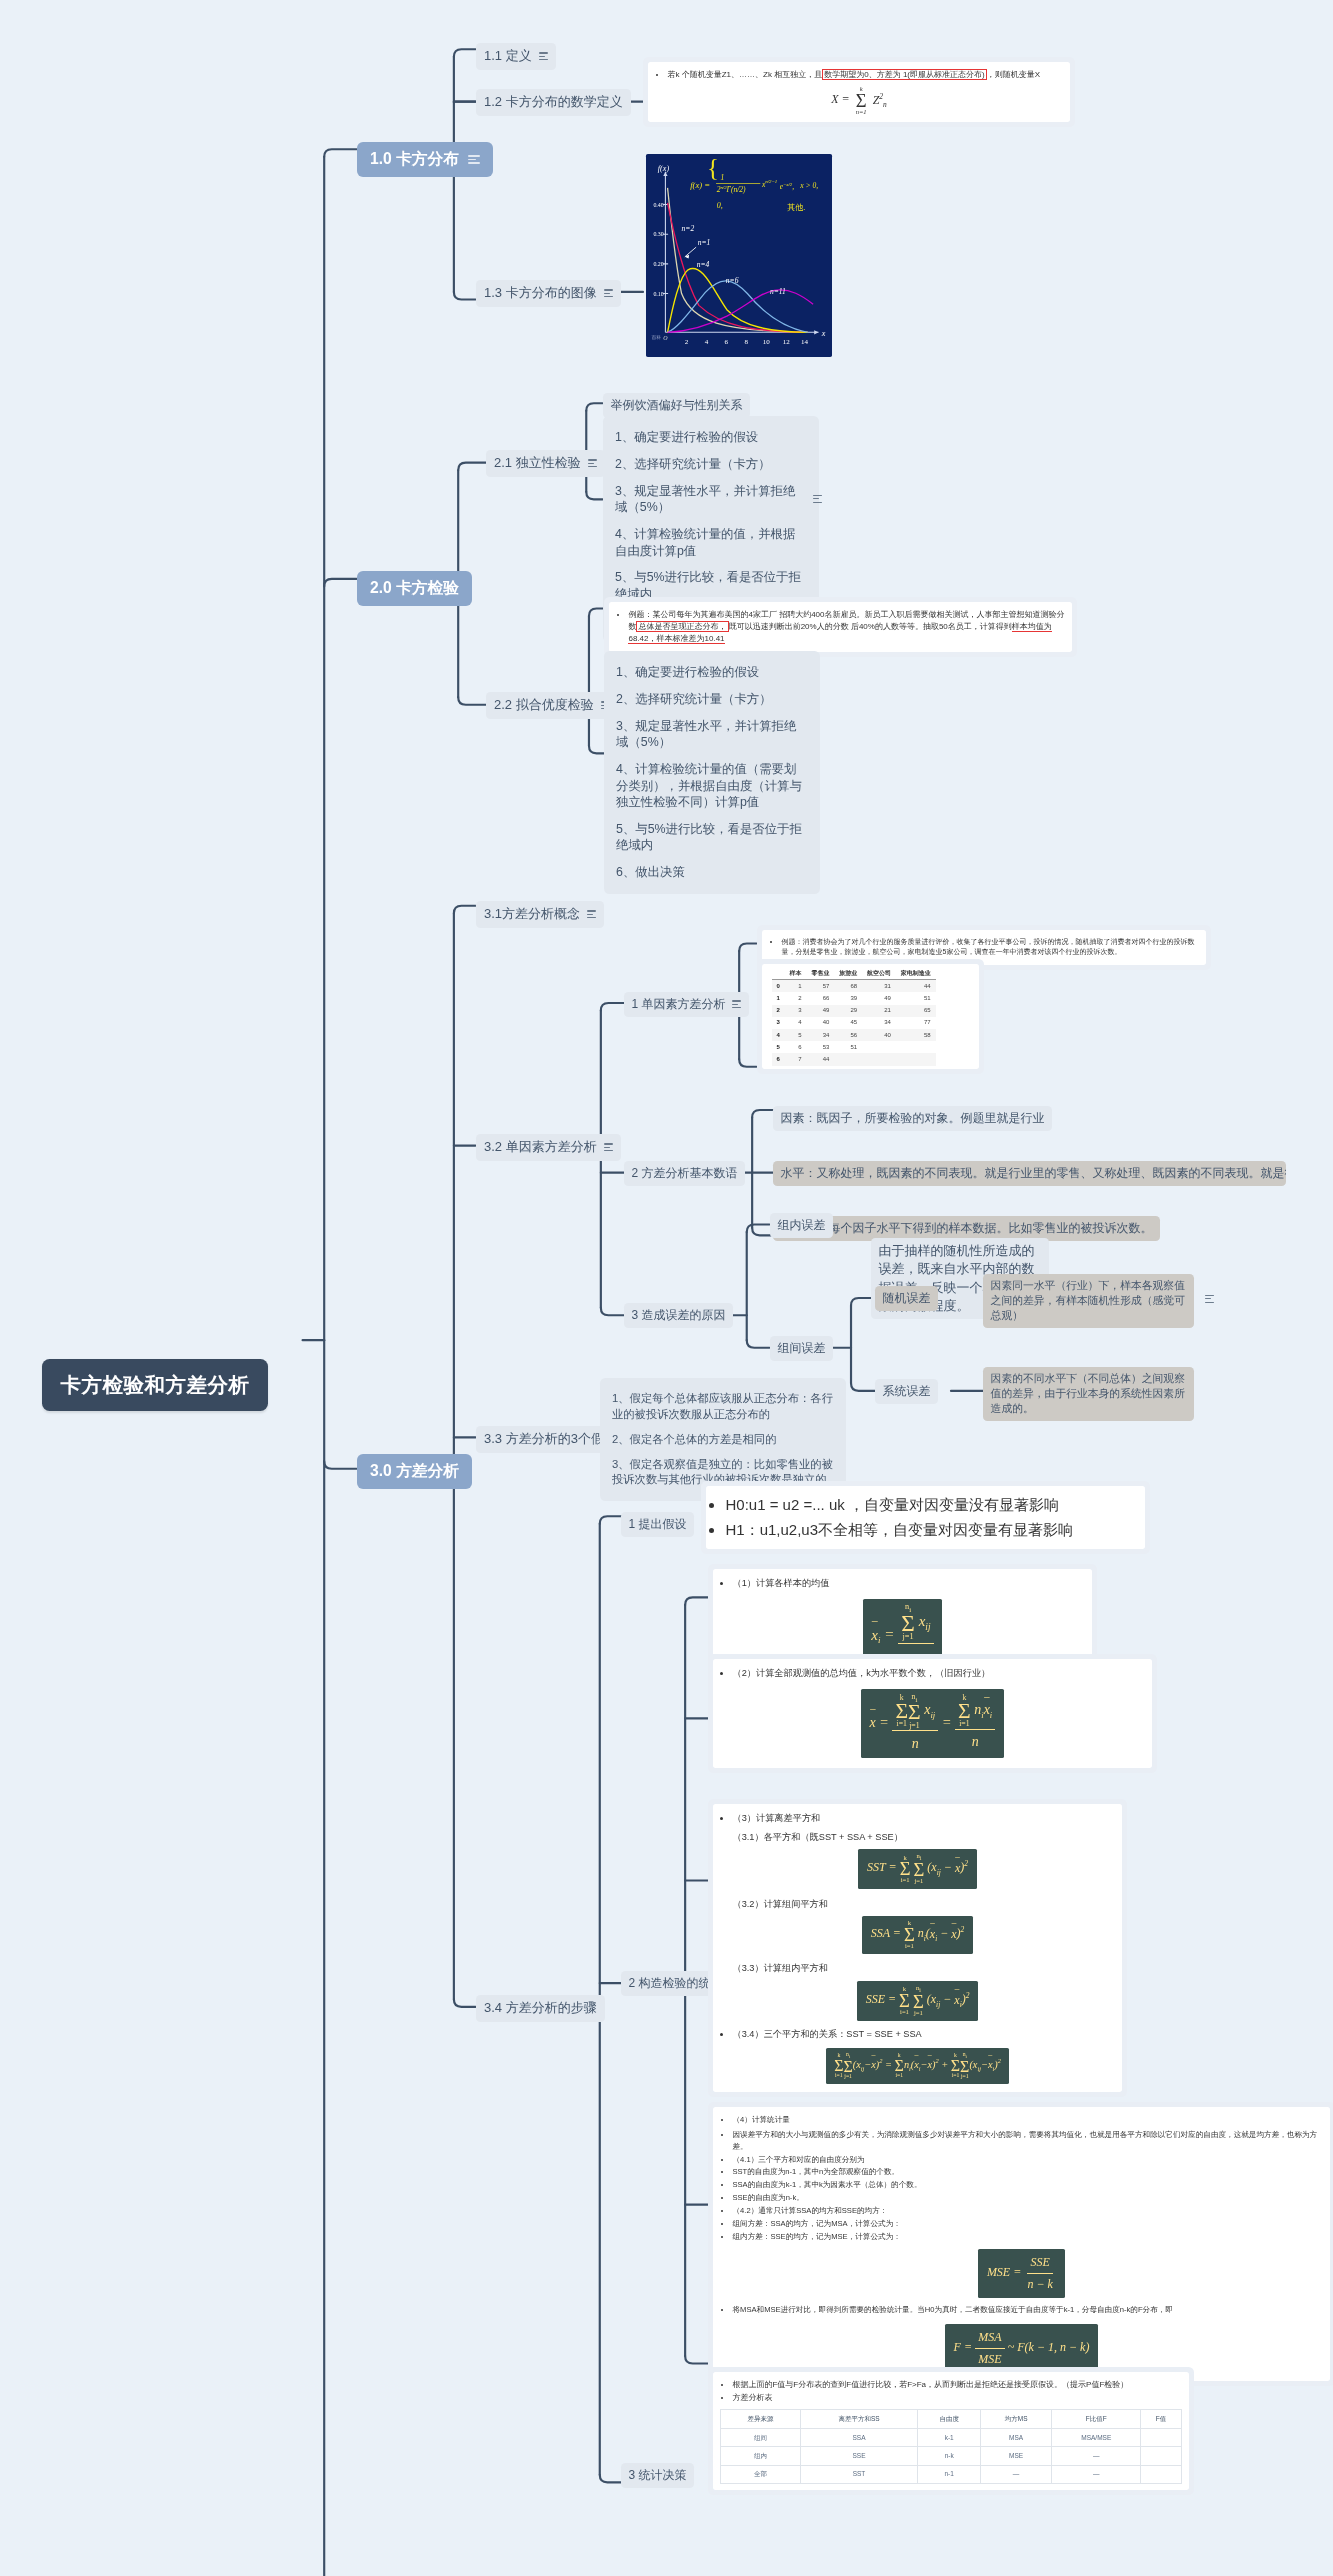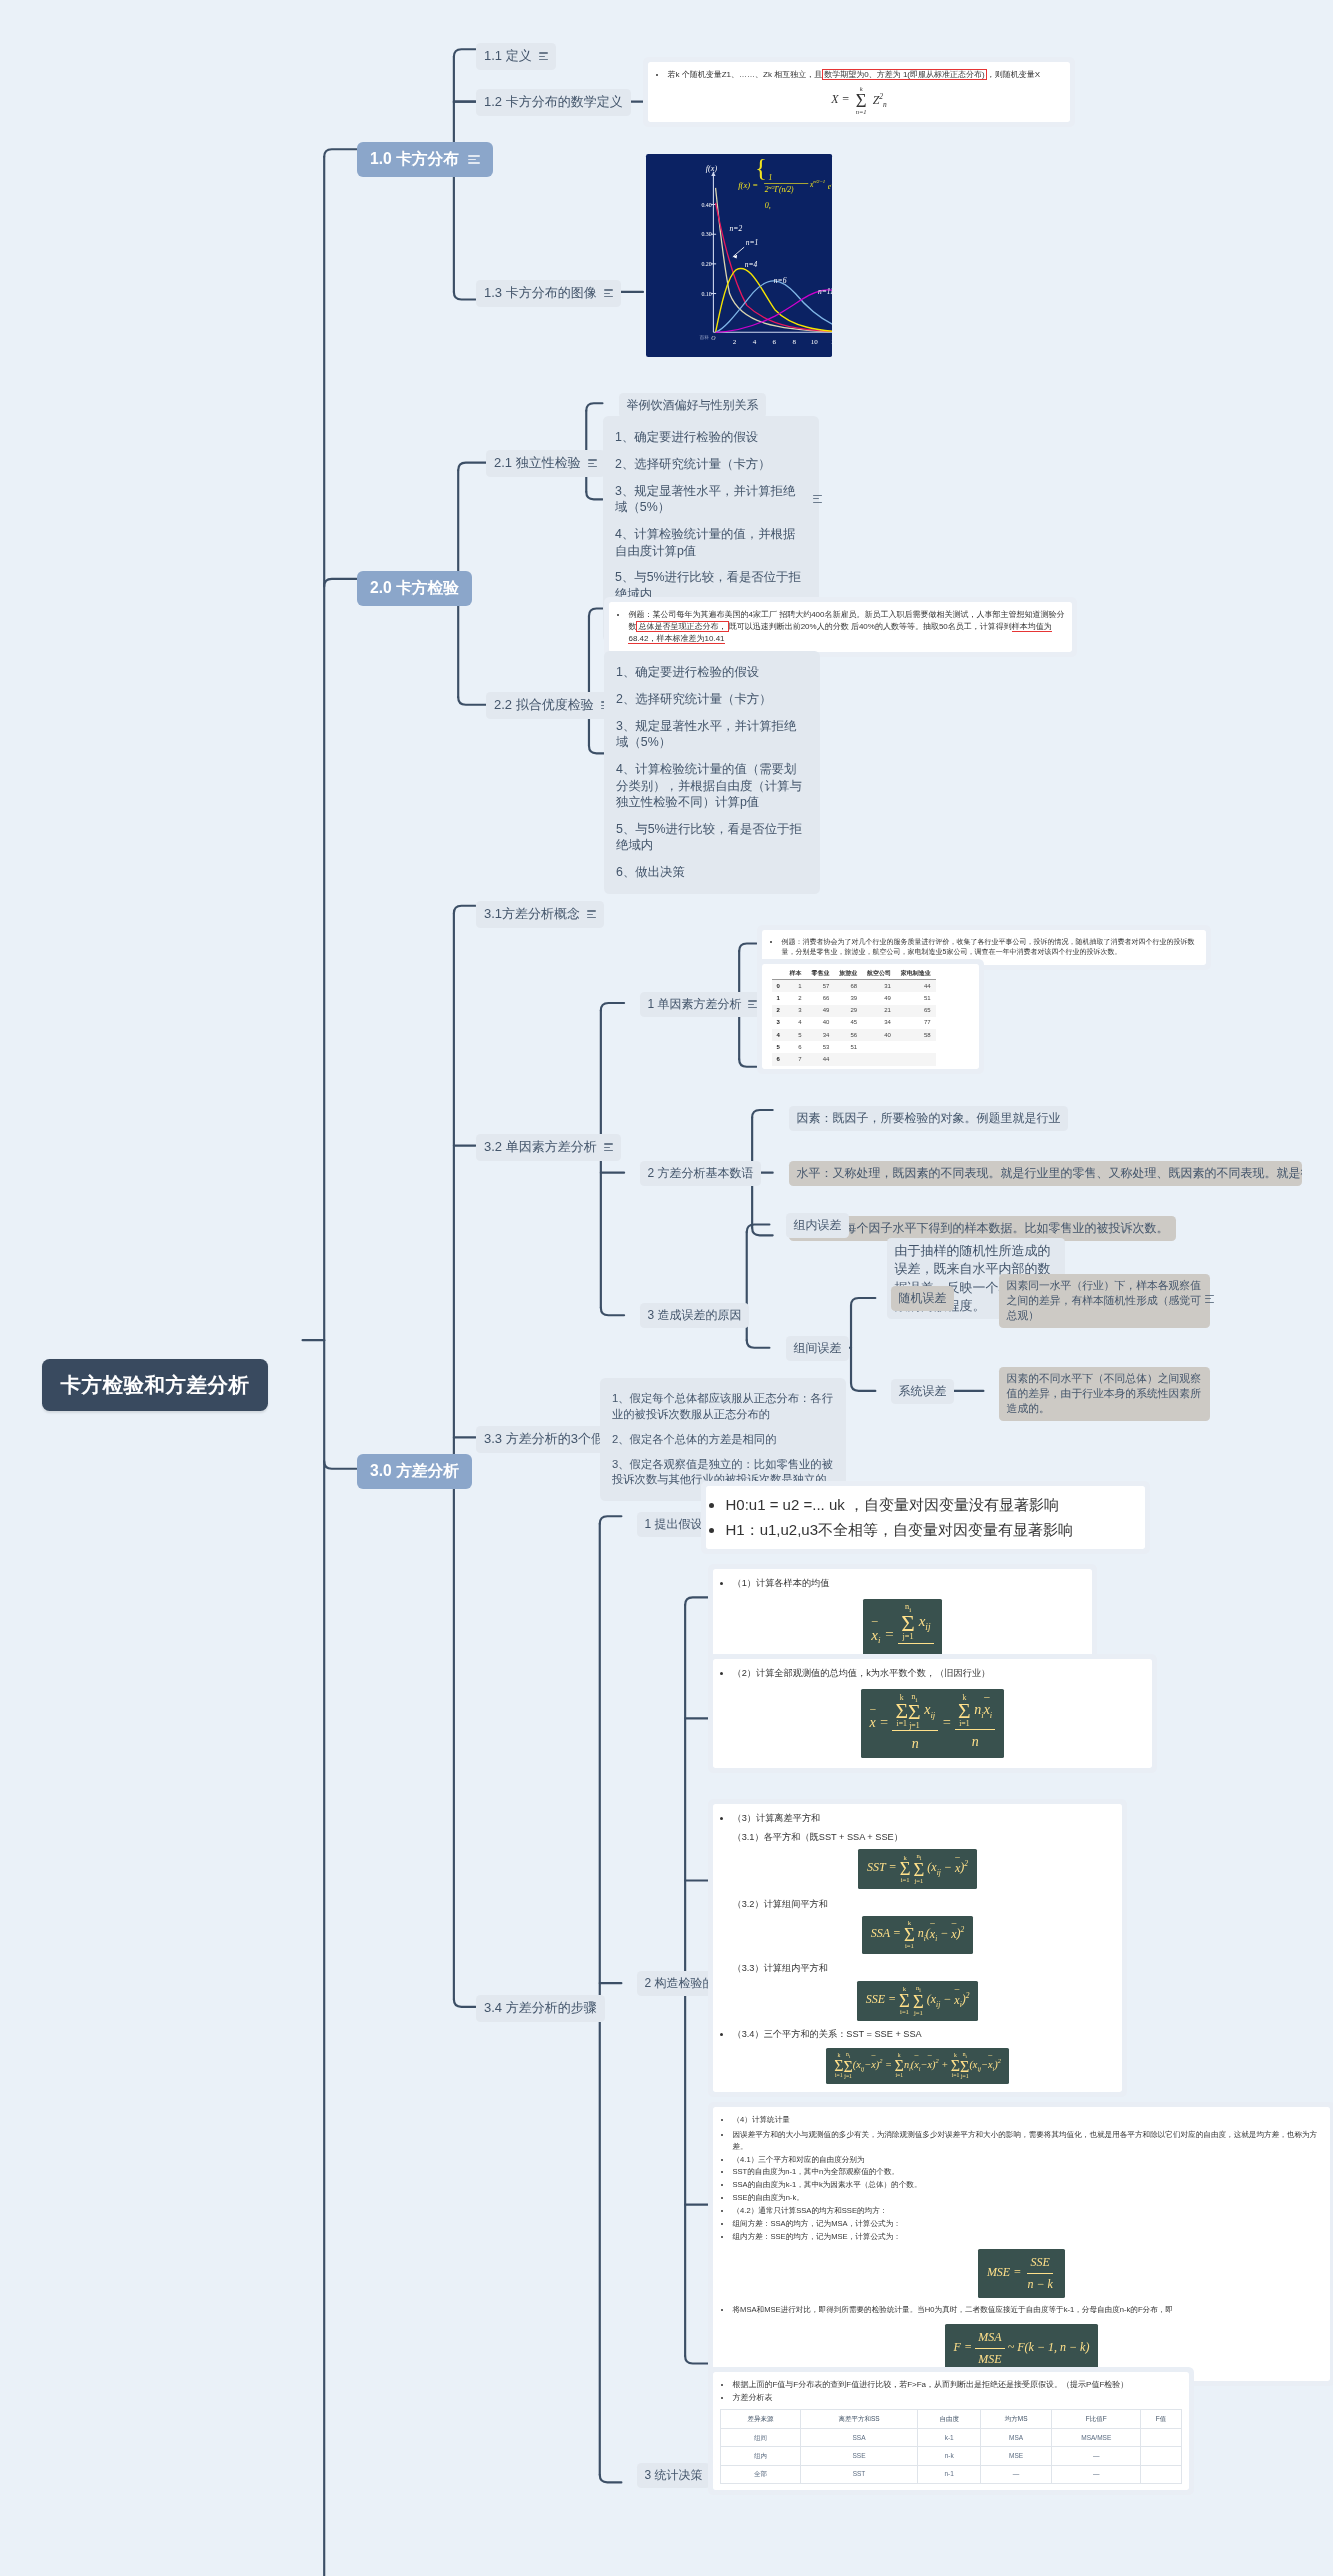--- a/index.html
+++ b/index.html
@@ -9,21 +9,21 @@
     background:#eaf1f8;
     font-family:"Liberation Sans","DejaVu Sans",sans-serif;
     color:#3d4f63;
     position:relative;
     overflow:hidden;
   }
   .canvas { position:absolute; left:0; top:0; width:1333px; height:2576px; }
   svg.links { position:absolute; left:0; top:0; width:1333px; height:2576px; pointer-events:none; }
 
   
-  .node { position:absolute;padding-left:48px; }
+  .node { position:absolute; }
 
   .root {
     background:#394a5f; color:#fff; border-radius:7.6px;
     padding:12px 18.4px; font-size:20.5px; font-weight:bold;
     letter-spacing:0.5px; white-space:nowrap;
     box-shadow:0 1.1px 2.2px rgba(0,0,0,.10);
     margin-top:40px;
   }
   .lvl1 {
     background:#8ba6ca; color:#fff; border-radius:6px;
@@ -31,21 +31,21 @@
     white-space:nowrap; display:flex; align-items:center; gap:8.6px;
   }
   .lvl2 {
     background:#e2e8ef; color:#43556b; border-radius:4.3px;
     padding:4.3px 8px; font-size:13px; white-space:nowrap;
     display:flex; align-items:center; gap:7px;
   }
   .lvl3 {
     background:#e2e8ef; color:#43556b; border-radius:4.3px;
     padding:3.8px 7.6px; font-size:12px; white-space:nowrap;
-    display:flex; align-items:center; gap:6.5px;margin-left:16px;
+    display:flex; align-items:center; gap:6.5px;
   }
   .lvl3.grey { background:#cdcac5; }
   .lvl3.wrap { white-space:normal; display:block; line-height:1.42; }
 
   .steplist {
     background:#e2e8ef; border-radius:5.4px; padding:8.6px 12px;
     font-size:12.4px; line-height:1.35; color:#43556b;
   }
   .steplist div { padding:4.9px 0; }
 

